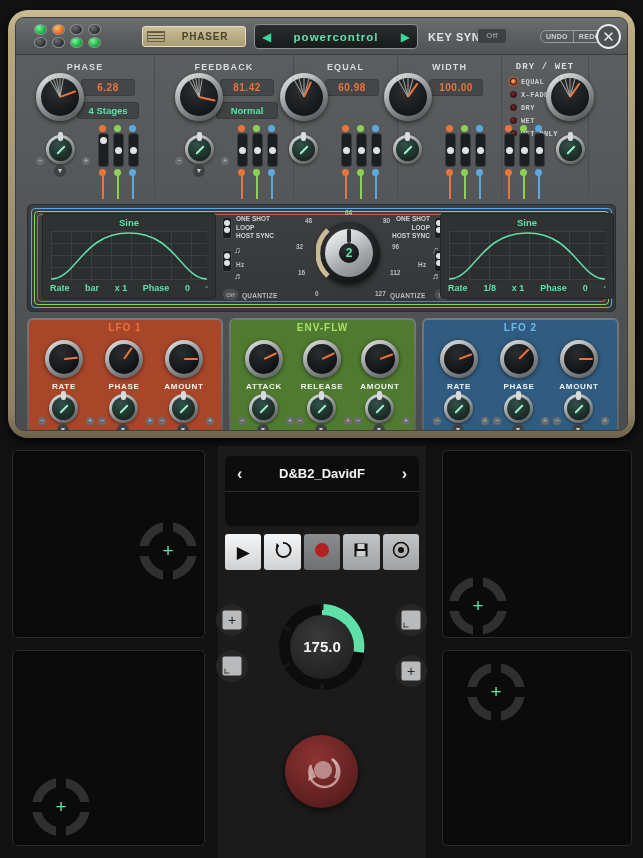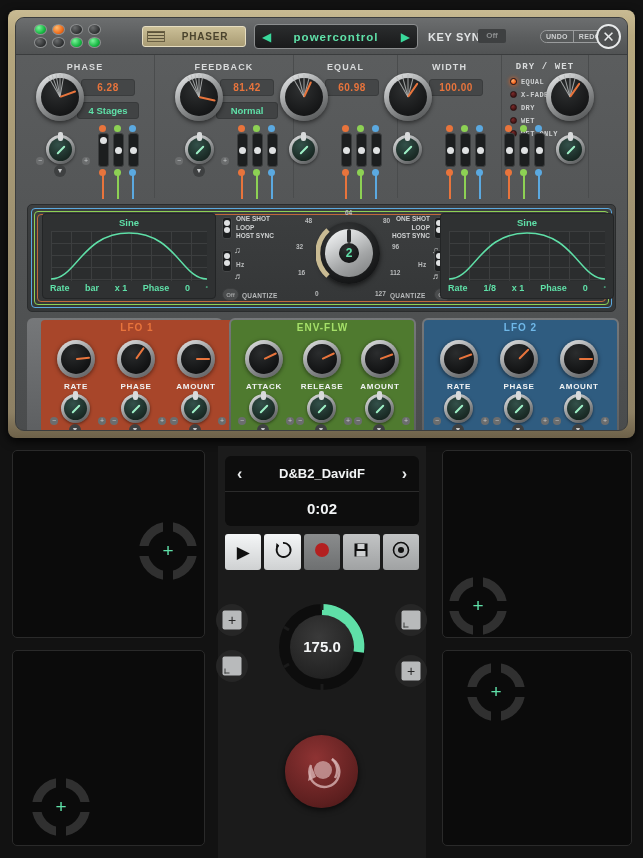--- a/index.html
+++ b/index.html
@@ -7,21 +7,21 @@
     width: 643px; height: 858px;
     background: #121212;
     font-family: "Liberation Sans", sans-serif;
     overflow: hidden;
   }
 
   
   .plugin-window {
     position: absolute; left: 8px; top: 10px;
     width: 627px; height: 428px;
-    border-radius: 8px;
+    border-radius: 20px;
     background: linear-gradient(180deg,#c9bb93 0%, #b7a87f 6%, #9e9170 50%, #8d8064 94%, #6d6149 100%);
     box-shadow: 0 3px 10px rgba(0,0,0,.85);
     padding: 7px;
   }
   .plugin-inner {
     position: relative;
     width: 100%; height: 100%;
     border-radius: 9px;
     background: linear-gradient(180deg,#5d5f60 0%,#555758 40%,#4a4c4d 100%);
     border: 1px solid #3b3d3e;
@@ -779,21 +779,21 @@
         <span>1/8</span>
         <span>x 1</span>
         <span>Phase</span>
         <span>0</span>
         <span style="font-size:6px;">°</span>
       </div>
     </div>
   </div>
 
   <div class="modsec" style="left:11px;width:196px;">
-    <div class="modsec-inner" style="background:#a8462a;margin-left:12px;">
+    <div class="modsec-inner" style="background:#a8462a;">
       <div class="modsec-title" style="color:#e8743c;">LFO 1</div>
       <div class="ms-knob" style="left:16px;top:20px;">
         <div class="p" style="transform:translate(-50%,0) rotate(265deg)"></div>
       </div>
       <div class="ms-knob" style="left:76px;top:20px;">
         <div class="p" style="transform:translate(-50%,0) rotate(215deg)"></div>
       </div>
       <div class="ms-knob" style="left:136px;top:20px;">
         <div class="p" style="transform:translate(-50%,0) rotate(270deg)"></div>
       </div>
@@ -942,21 +942,20 @@
 </div>
 
 <div class="center-panel">
 
   <div class="preset-box">
     <div class="preset-row">
       <div class="nav">‹</div>
       <div class="pname">D&amp;B2_DavidF</div>
       <div class="nav">›</div>
     </div>
-    <div class="time-row">0:02</div>
   </div>
 
   <div class="transport">
     <div class="tbtn">
       <div class="glyph" style="font-size:17px;">▶</div>
     </div>
     <div class="tbtn">
       <div class="glyph">
         <svg width="20" height="20" viewBox="0 0 20 20">
           <path d="M10,3 A7,7 0 1,1 5.5,5.2" fill="none" stroke="#101010" stroke-width="1.8"></path>

